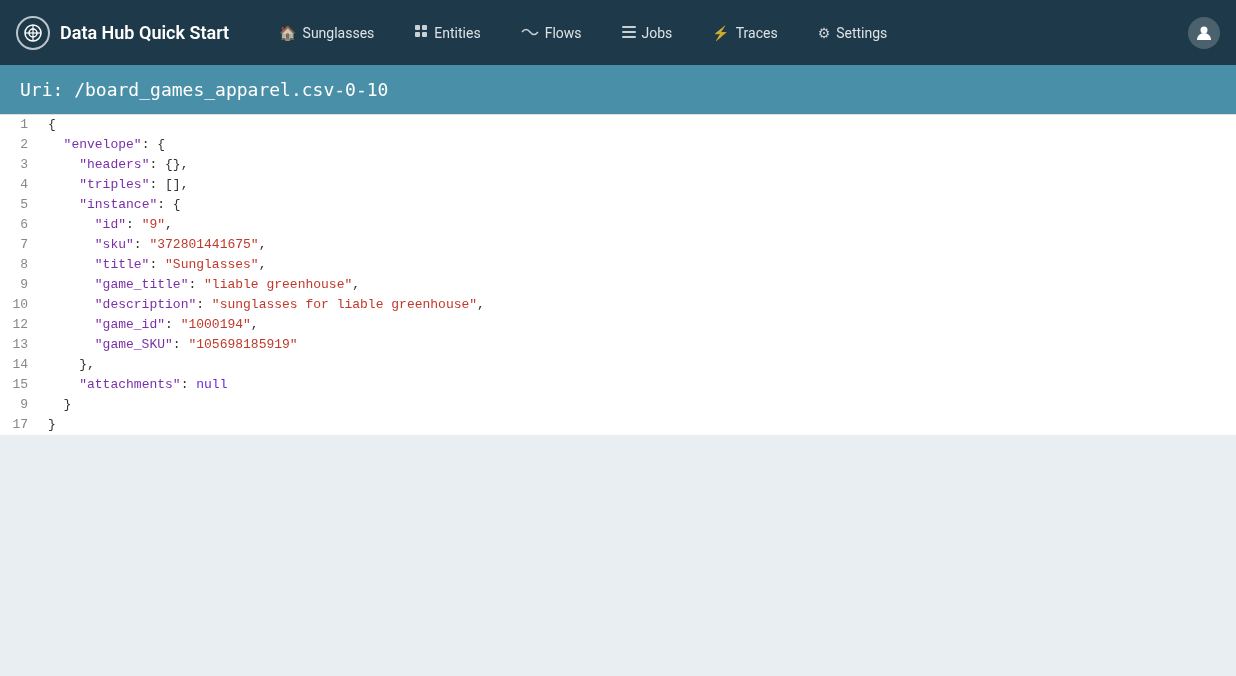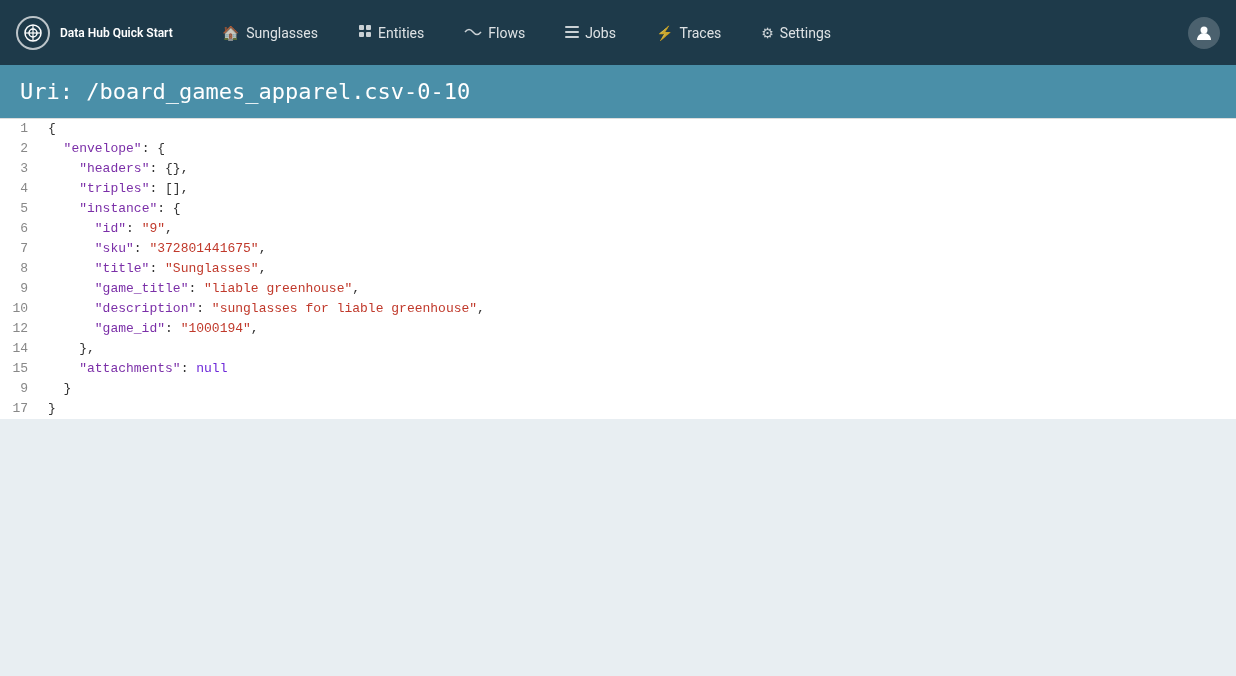--- a/index.html
+++ b/index.html
@@ -23,21 +23,21 @@
       height: 65px;
       padding: 0 16px;
       gap: 0;
     }
 
     .nav-brand {
       display: flex;
       align-items: center;
       gap: 10px;
       color: white;
-      font-size: 12px;
+      font-size: 18px;
       font-weight: 600;
       margin-right: 30px;
       white-space: nowrap;
     }
 
     .nav-brand-icon {
       width: 34px;
       height: 34px;
       border-radius: 50%;
       border: 2px solid rgba(255,255,255,0.7);
@@ -83,21 +83,21 @@
       color: white;
       cursor: pointer;
       margin-left: 8px;
     }
 
     
     .uri-header {
       background-color: #4a8fa8;
       color: white;
       padding: 14px 20px;
-      font-size: 22px;
+      font-size: 18px;
       font-weight: 400;
       font-family: monospace;
     }
 
     
     .code-viewer {
       background-color: #ffffff;
       border-top: 1px solid #ddd;
       font-family: 'Courier New', Courier, monospace;
       font-size: 13px;
@@ -264,20 +264,24 @@
     <span class="line-number">10</span>
     <span class="line-content">      <span class="c-key">"description"</span><span class="c-colon">: </span><span class="c-string">"sunglasses for liable greenhouse"</span><span class="c-colon">,</span></span>
   </div>
 
 
   <div class="code-line">
     <span class="line-number">12</span>
     <span class="line-content">      <span class="c-key">"game_id"</span><span class="c-colon">: </span><span class="c-string">"1000194"</span><span class="c-colon">,</span></span>
   </div>
 
+  <div class="code-line">
+    <span class="line-number">13</span>
+    <span class="line-content">      <span class="c-key">"game_SKU"</span><span class="c-colon">: </span><span class="c-string">"105698185919"</span></span>
+  </div>
 
   <div class="code-line">
     <span class="line-number">14</span>
     <span class="line-content">    <span class="c-brace">},</span></span>
   </div>
 
   <div class="code-line">
     <span class="line-number">15</span>
     <span class="line-content">    <span class="c-key">"attachments"</span><span class="c-colon">: </span><span class="c-null">null</span></span>
   </div>

